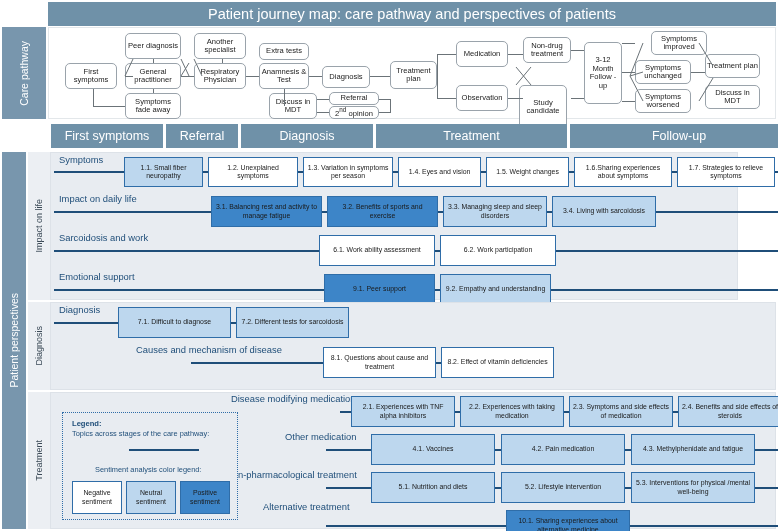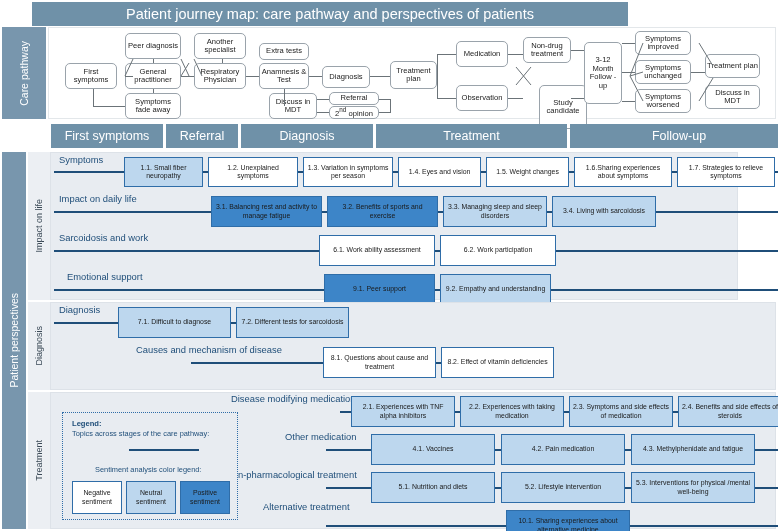--- a/index.html
+++ b/index.html
@@ -3,21 +3,21 @@
 <meta charset="utf-8">
 <style>
   html,body{margin:0;padding:0;background:#ffffff;}
   body{font-family:"Liberation Sans",sans-serif;}
   #root{position:relative;width:778px;height:531px;overflow:hidden;background:#ffffff;}
 
   
   .abs{position:absolute;box-sizing:border-box;}
 
   
-  .title-bar{left:32px;top:2px;width:596px;height:24px;background:#6f91a8;
+  .title-bar{left:48px;top:2px;width:728px;height:24px;background:#6f91a8;
     color:#ffffff;font-size:14.5px;display:flex;align-items:center;justify-content:center;}
 
   
   .vband{background:#7896ad;color:#ffffff;display:flex;align-items:center;justify-content:center;}
   .vband span{writing-mode:vertical-rl;transform:rotate(180deg);white-space:nowrap;}
   .vband2{background:#eceff3;color:#3b4a57;display:flex;align-items:center;justify-content:center;}
   .vband2 span{writing-mode:vertical-rl;transform:rotate(180deg);white-space:nowrap;font-size:9px;}
 
   
   .cp-panel{left:48px;top:27px;width:728px;height:92px;background:#ffffff;border:1px solid #e3e7ea;}
@@ -77,23 +77,23 @@
       <div class="cpbox" style="left: 220px; top: 65px; width: 48px; height: 26px;">Discuss in MDT</div>
       <div class="cpbox" style="left: 273px; top: 38px; width: 48px; height: 22px;">Diagnosis</div>
       <div class="cpbox" style="left: 280px; top: 64px; width: 50px; height: 13px;">Referral</div>
       <div class="cpbox" style="left: 280px; top: 78px; width: 50px; height: 13px;">
         <span>2<sup>nd</sup> opinion</span>
       </div>
       <div class="cpbox" style="left: 341px; top: 33px; width: 47px; height: 28px;">Treatment plan</div>
       <div class="cpbox" style="left: 407px; top: 13px; width: 52px; height: 26px;">Medication</div>
       <div class="cpbox" style="left: 407px; top: 57px; width: 52px; height: 26px;">Observation</div>
       <div class="cpbox" style="left: 474px; top: 9px; width: 48px; height: 26px;">Non-drug treatment</div>
-      <div class="cpbox" style="left: 490px; top: 57px; width: 48px; height: 44px;">Study candidate</div>
+      <div class="cpbox" style="left: 470px; top: 57px; width: 48px; height: 44px;">Study candidate</div>
       <div class="cpbox" style="left: 535px; top: 14px; width: 38px; height: 62px;">3-12 Month Follow -up</div>
-      <div class="cpbox" style="left: 586px; top: 3px; width: 56px; height: 24px;">Symptoms improved</div>
+      <div class="cpbox" style="left: 602px; top: 3px; width: 56px; height: 24px;">Symptoms improved</div>
       <div class="cpbox" style="left: 586px; top: 32px; width: 56px; height: 24px;">Symptoms unchanged</div>
       <div class="cpbox" style="left: 586px; top: 61px; width: 56px; height: 24px;">Symptoms worsened</div>
       <div class="cpbox" style="left: 656px; top: 26px; width: 55px; height: 24px;">Treatment plan</div>
       <div class="cpbox" style="left: 656px; top: 57px; width: 55px; height: 24px;">Discuss in MDT</div>
       <div class="cpline" style="left: 76px; top: 48px; width: 8px; height: 1px;"></div>
       <div class="cpline" style="left: 132px; top: 48px; width: 13px; height: 1px;"></div>
       <div class="cpline" style="left: 197px; top: 48px; width: 13px; height: 1px;"></div>
       <div class="cpline" style="left: 260px; top: 48px; width: 13px; height: 1px;"></div>
       <div class="cpline" style="left: 321px; top: 48px; width: 20px; height: 1px;"></div>
       <div class="cpline" style="left: 388px; top: 26px; width: 19px; height: 1px;"></div>
@@ -163,21 +163,21 @@
         <div class="rowlabel" style="left: 8px; top: 40px;">Impact on daily life</div>
         <div class="tbox s-pos" style="left: 160px; top: 43px; width: 111px; height: 31px;">3.1. Balancing rest and activity to manage fatigue</div>
         <div class="tbox s-pos" style="left: 276px; top: 43px; width: 111px; height: 31px;">3.2. Benefits of sports and exercise</div>
         <div class="tbox s-neu" style="left: 392px; top: 43px; width: 104px; height: 31px;">3.3. Managing sleep and sleep disorders</div>
         <div class="tbox s-neu" style="left: 501px; top: 43px; width: 104px; height: 31px;">3.4. Living with sarcoidosis</div>
         <div class="rowline" style="left: 3px; top: 97px; width: 725px;"></div>
         <div class="rowlabel" style="left: 8px; top: 79px;">Sarcoidosis and work</div>
         <div class="tbox s-neg" style="left: 268px; top: 82px; width: 116px; height: 31px;">6.1. Work ability assessment</div>
         <div class="tbox s-neg" style="left: 389px; top: 82px; width: 116px; height: 31px;">6.2. Work participation</div>
         <div class="rowline" style="left: 3px; top: 136px; width: 725px;"></div>
-        <div class="rowlabel" style="left: 8px; top: 118px; margin-left: 8px;">Emotional support</div>
+        <div class="rowlabel" style="left: 8px; top: 118px;">Emotional support</div>
         <div class="tbox s-pos" style="left: 273px; top: 121px; width: 111px; height: 31px;">9.1. Peer support</div>
         <div class="tbox s-neu" style="left: 389px; top: 121px; width: 111px; height: 31px;">9.2. Empathy and understanding</div>
       </div>
       <div class="abs vband2" style="left: 28px; top: 302px; width: 22px; height: 88px;">
         <span>Diagnosis</span>
       </div>
       <div class="abs group-panel" style="left: 50px; top: 302px; width: 726px; height: 88px;">
         <div class="rowline" style="left: 3px; top: 19px; width: 249px;"></div>
         <div class="rowlabel" style="left: 8px; top: 1px;">Diagnosis</div>
         <div class="tbox s-neu" style="left: 67px; top: 4px; width: 113px; height: 31px;">7.1. Difficult to diagnose</div>

